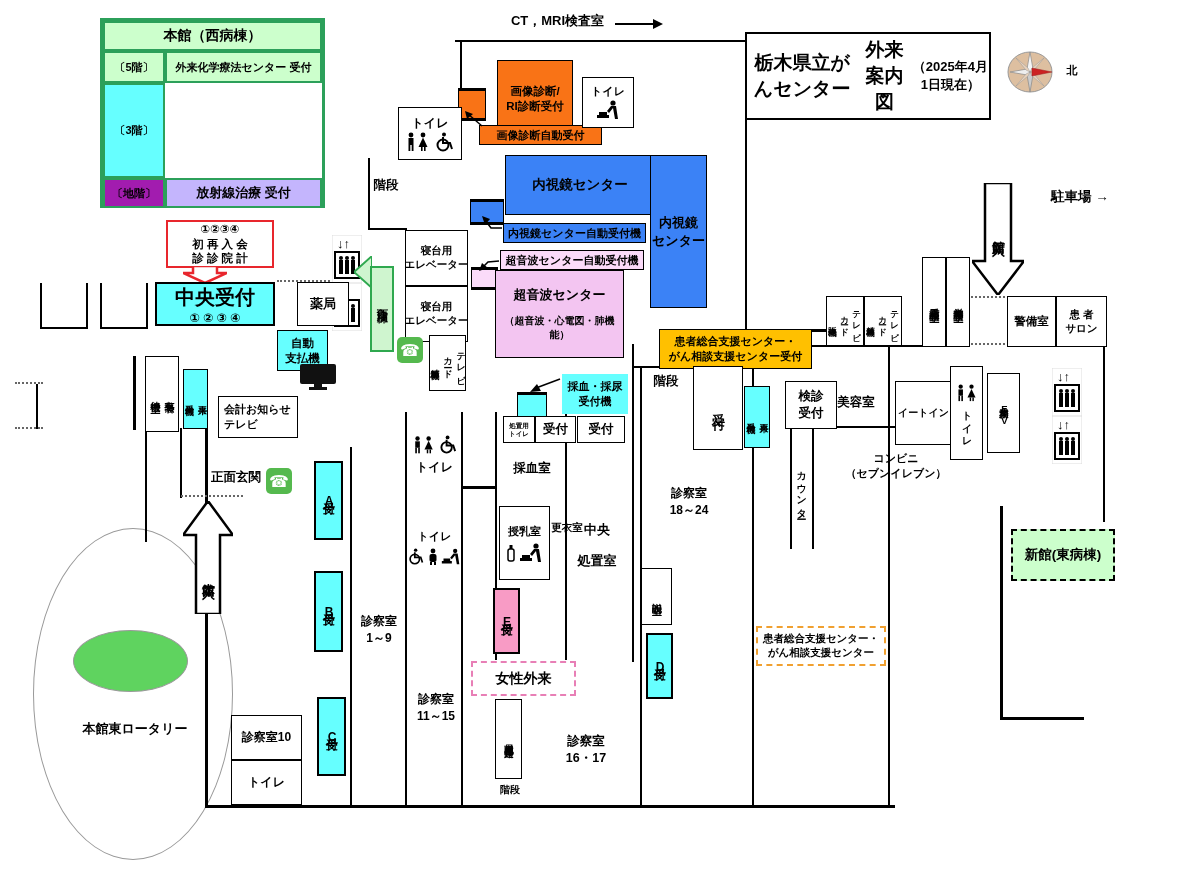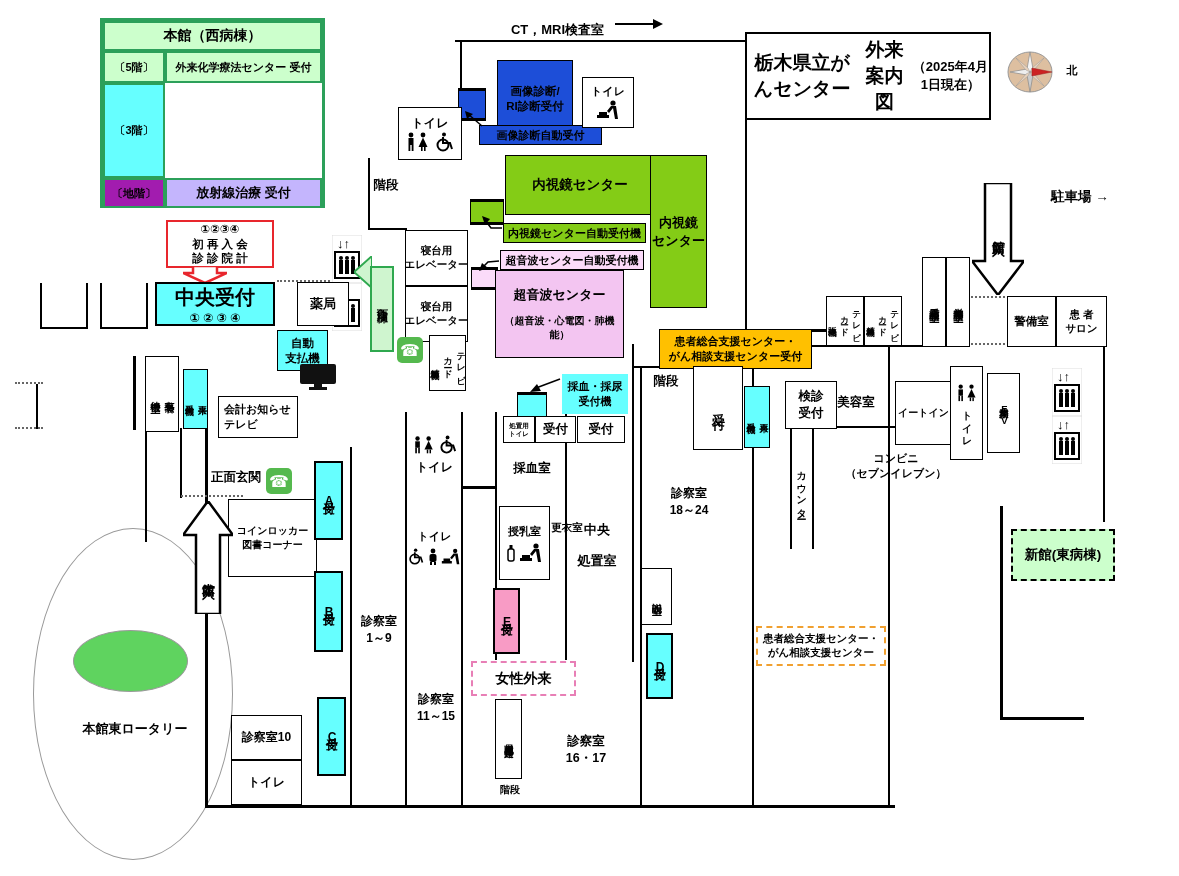--- a/index.html
+++ b/index.html
@@ -8,25 +8,25 @@
      font-family:"Liberation Sans","DejaVu Sans",sans-serif;font-weight:bold;overflow:hidden}
 .a{position:absolute}
 .box{border:2px solid #000;background:#fff;display:flex;align-items:center;justify-content:center;text-align:center}
 .thin{border-width:1.5px}
 .pre{white-space:pre}
 .txt{display:flex;align-items:center;justify-content:center;text-align:center}
 .vt{writing-mode:vertical-rl;text-orientation:upright;letter-spacing:1px}
 .wl{position:absolute;background:#000}
 .dot{position:absolute;border-top:2px dotted #666}
 .cyan{background:#66ffff}
-.yellow{background:#84cc16}
+.yellow{background:#3b82f6}
 .pinkbig{background:#f3c5f1}
 .pinklab{background:#fbdbf9}
 .pinkE{background:#f89bc5}
-.green{background:#1d4ed8}
+.green{background:#f97316}
 .lgreen{background:#ccffcc}
 .orange{background:#ffc000}
 .hb{border-top:3px solid #000;border-bottom:3px solid #000;border-left:1px solid #000;border-right:1px solid #000}
 .dashpink{border:2px dashed #e87fb6;background:#fff}
 .dashorange{border:2px dashed #f0a030;background:#fff}
 .dashgreen{border:2px dashed #000;background:#ccffcc}
 .leg{border:3px solid #2ca05a}
 .legcell{border:2px solid #2ca05a;display:flex;align-items:center;justify-content:center;text-align:center}
 .phone{background:#55b94e;border-radius:5px;color:#fff;display:flex;align-items:center;justify-content:center;font-size:16px;font-weight:normal}
 .elli{border:1.5px solid #999;border-radius:50%}
@@ -108,21 +108,21 @@
     <polygon points="24,44 27,27 24,24 21,27" fill="#ccc" stroke="#888" stroke-width="0.7"></polygon>
     <polygon points="4,24 21,21 24,24 21,27" fill="#eee" stroke="#888" stroke-width="0.7"></polygon>
     <polygon points="10,10 22,20 24,24 20,22" fill="#e7d2bd" stroke="#999" stroke-width="0.5"></polygon>
     <polygon points="38,10 26,20 24,24 28,22" fill="#e7d2bd" stroke="#999" stroke-width="0.5"></polygon>
     <polygon points="10,38 22,28 24,24 20,26" fill="#e7d2bd" stroke="#999" stroke-width="0.5"></polygon>
     <polygon points="38,38 26,28 24,24 28,26" fill="#e7d2bd" stroke="#999" stroke-width="0.5"></polygon>
     <polygon points="26,20 46,24 26,28" fill="#c22" stroke="#922" stroke-width="0.5"></polygon>
   </svg>
   <div class="a txt" style="left:1060px;top:62px;width:24px;height:16px;font-size:11px">北</div>
 
-  <div class="a txt" style="left:500px;top:21px;width:115px;height:18px;font-size:13px">CT，MRI検査室</div>
+  <div class="a txt" style="left:500px;top:12px;width:115px;height:18px;font-size:13px">CT，MRI検査室</div>
   <svg class="a" style="left:615px;top:18px" width="48" height="12">
     <line x1="0" y1="6" x2="40" y2="6" stroke="#000" stroke-width="2"></line>
       <polygon points="48,6 38,1 38,11" fill="#000"></polygon>
   </svg>
   <div class="a box thin green pre" style="left:497px;top:60px;width:76px;height:77px;font-size:11.5px">画像診断/
 RI診断受付</div>
   <div class="a green hb" style="left:458px;top:88px;width:28px;height:33px"></div>
   <div class="a box green" style="left:479px;top:125px;width:123px;height:20px;font-size:11px;border-width:1px">画像診断自動受付</div>
   <svg class="a" style="left:462px;top:110px" width="22" height="18">
     <line x1="20" y1="16" x2="6" y2="4" stroke="#000" stroke-width="1.5"></line>
@@ -247,22 +247,20 @@
   <div class="a box thin" style="left:145px;top:356px;width:34px;height:76px">
     <span class="vt pre" style="font-size:10px">有熱者
 待機室</span>
   </div>
   <div class="a box thin cyan" style="left:183px;top:369px;width:25px;height:60px">
     <span class="vt pre" style="font-size:9px">再来
 受付機</span>
   </div>
   <div class="a txt" style="left:200px;top:468px;width:72px;height:18px;font-size:12.5px">正面玄関</div>
   <div class="a phone" style="left:266px;top:468px;width:26px;height:26px">☎</div>
-  <div class="a box thin pre" style="left:228px;top:499px;width:89px;height:78px;font-size:10px">コインロッカー
-図書コーナー</div>
   <svg class="a" style="left:183px;top:501px" width="50" height="113">
     <polygon points="25,0 50,34 37,34 37,113 13,113 13,34 0,34" fill="#fff" stroke="#000" stroke-width="2.5"></polygon>
   </svg>
   <div class="a txt" style="left:196px;top:538px;width:24px;height:74px">
     <span class="vt" style="font-size:13px">本館入口</span>
   </div>
 
   <div class="a box cyan" style="left:314px;top:461px;width:29px;height:79px">
     <span class="vt" style="font-size:12px">受付A</span>
   </div>

